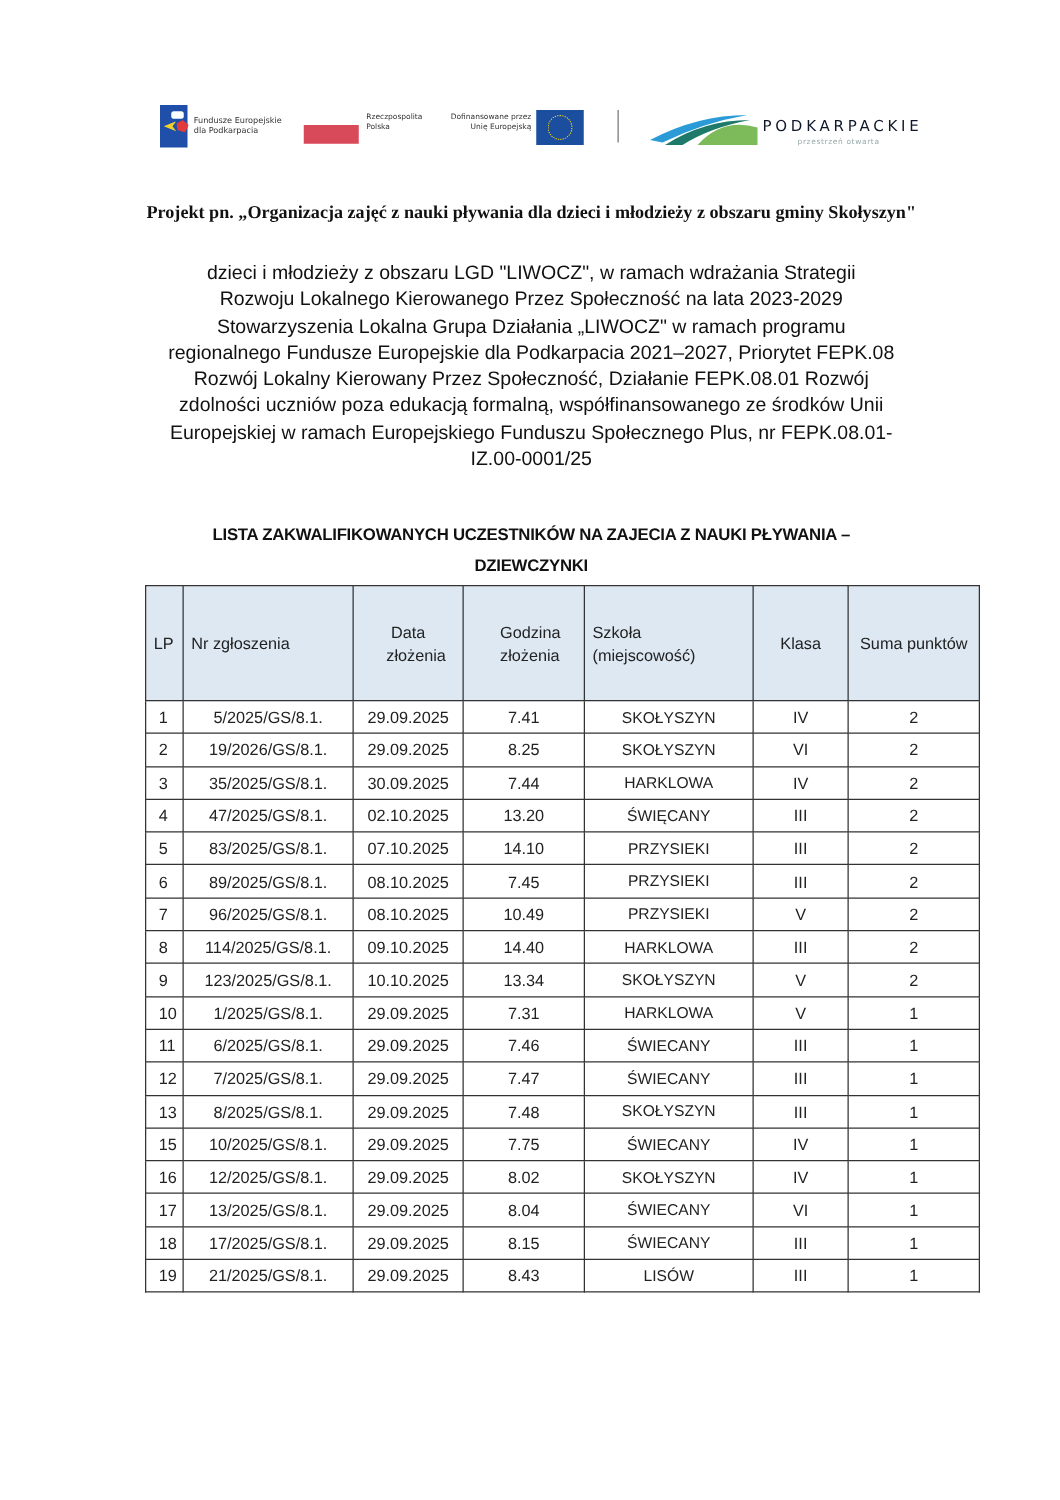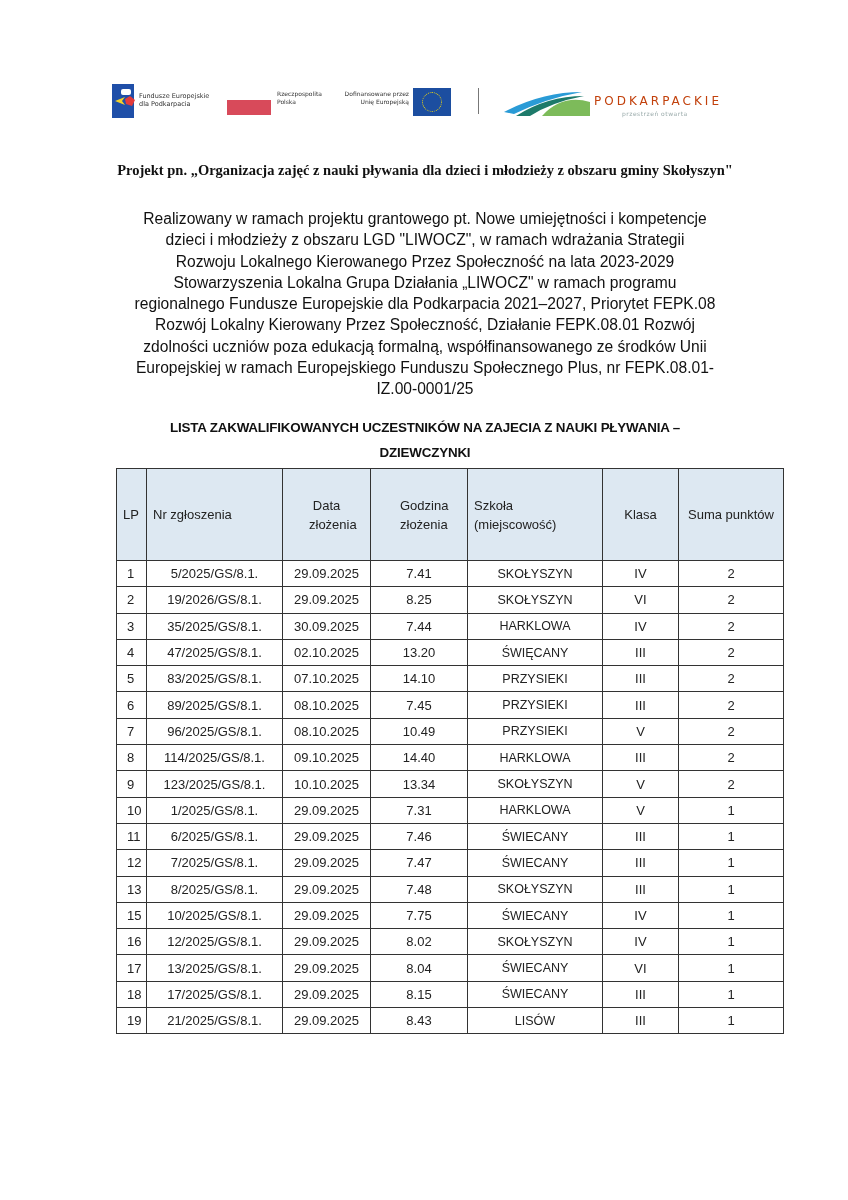--- a/index.html
+++ b/index.html
@@ -1,34 +1,34 @@
 <!DOCTYPE html>
 <html><head>
 <meta charset="utf-8">
 <style>
   html, body { margin:0; padding:0; background:#fff; }
   body { width:848px; height:1200px; position:relative; overflow:hidden; color:#111; }
-  .logos { position:absolute; top:82px; left:112px; width:640px; height:40px; }
+  .logos { position:absolute; top:82px; left:128px; width:640px; height:40px; }
   .logo-fe { position:absolute; left:0; top:2px; width:110px; height:36px; }
   .fe-mark { position:absolute; left:0; top:0; width:22px; height:34px; background:#1f4fa8; }
   .fe-mark .s1 { position:absolute; left:9px; top:5px; width:10px; height:6px; background:#fff; border-radius:2px; }
   .fe-mark .s2 { position:absolute; left:3px; top:13px; width:10px; height:8px; background:#f2d12a; clip-path:polygon(0 50%,100% 0,70% 50%,100% 100%); }
   .fe-mark .s3 { position:absolute; left:13px; top:12px; width:10px; height:10px; background:#e33b3b; clip-path:polygon(50% 0,100% 40%,70% 100%,10% 80%,0 30%); }
   .fe-text { position:absolute; left:27px; top:8px; font-family:"DejaVu Sans", sans-serif; font-size:6.5px; line-height:8px; color:#333; }
   .logo-rp { position:absolute; left:115px; top:2px; width:110px; height:36px; }
   .rp-flag { position:absolute; left:0; top:16px; width:44px; height:15px; background:#d84a5a; }
   .rp-text { position:absolute; left:50px; top:6px; font-family:"DejaVu Sans", sans-serif; font-size:6px; line-height:8px; color:#333; }
   .logo-eu { position:absolute; left:225px; top:2px; width:120px; height:36px; }
   .eu-text { position:absolute; left:0; top:6px; width:72px; text-align:right; font-family:"DejaVu Sans", sans-serif; font-size:6px; line-height:8px; color:#333; }
   .eu-flag { position:absolute; left:76px; top:4px; width:38px; height:28px; background:#1c4ea0; }
   .eu-flag .ring { position:absolute; left:9px; top:4px; width:18px; height:18px; border:1.5px dotted #f5d90a; border-radius:50%; }
   .sep { position:absolute; left:366px; top:6px; width:1px; height:26px; background:#777; }
   .logo-pk { position:absolute; left:390px; top:0; width:250px; height:40px; }
   .pk-swoosh { position:absolute; left:0; top:6px; width:90px; height:28px; }
-  .pk-title { position:absolute; left:92px; top:12px; font-family:"DejaVu Sans", sans-serif; font-size:12px; letter-spacing:3px; color:#c2410c; }
+  .pk-title { position:absolute; left:92px; top:12px; font-family:"DejaVu Sans", sans-serif; font-size:12px; letter-spacing:3px; color:#0f172a; }
   .pk-sub { position:absolute; left:120px; top:28px; font-family:"DejaVu Sans", sans-serif; font-size:6px; color:#9aa; letter-spacing:0.5px; }
 
   .title { position:absolute; top:160px; left:100px; width:650px; text-align:center; font-family:Liberation Serif, serif; font-weight:bold; font-size:14.5px; line-height:20px; }
   .body-text { position:absolute; top:208px; left:100px; width:650px; text-align:center; font-family:"Liberation Sans", sans-serif; font-size:15.6px; line-height:21.3px; }
   .list-title { position:absolute; top:415px; left:100px; width:650px; text-align:center; font-family:"Liberation Sans", sans-serif; font-weight:bold; font-size:13.4px; line-height:25px; letter-spacing:-0.2px; }
 
   table { position:absolute; top:468px; left:116px; width:667px; border-collapse:collapse; font-family:"Liberation Sans", sans-serif; font-size:13px; table-layout:fixed; }
   th, td { border:1px solid #333; padding:0; }
   th { background:#dde8f2; font-weight:normal; height:91px; font-size:13px; line-height:19px; color:#222; }
   td { height:25.3px; text-align:center; color:#222; }
@@ -75,21 +75,20 @@
       <path d="M14 28 Q45 8 82 8 Q50 14 28 28 Z" fill="#1d7a6a"></path>
     </svg>
     <div class="pk-title">PODKARPACKIE</div>
     <div class="pk-sub">przestrzeń otwarta</div>
   </div>
 </div>
 
 <div class="title">Projekt pn.  „Organizacja zajęć z nauki pływania dla dzieci i młodzieży z obszaru gminy Skołyszyn"</div>
 
 <div class="body-text">
-  <div>Realizowany w ramach projektu grantowego pt. Nowe umiejętności i kompetencje</div>
   <div>dzieci i młodzieży z obszaru LGD "LIWOCZ", w ramach wdrażania Strategii</div>
   <div>Rozwoju Lokalnego Kierowanego Przez Społeczność na lata 2023-2029</div>
   <div>Stowarzyszenia Lokalna Grupa Działania „LIWOCZ" w ramach programu</div>
   <div>regionalnego Fundusze Europejskie dla Podkarpacia 2021–2027, Priorytet FEPK.08</div>
   <div>Rozwój Lokalny Kierowany Przez Społeczność, Działanie FEPK.08.01 Rozwój</div>
   <div>zdolności uczniów poza edukacją formalną, współfinansowanego ze środków Unii</div>
   <div>Europejskiej w ramach Europejskiego Funduszu Społecznego Plus, nr FEPK.08.01-</div>
   <div>IZ.00-0001/25</div>
 </div>
 

